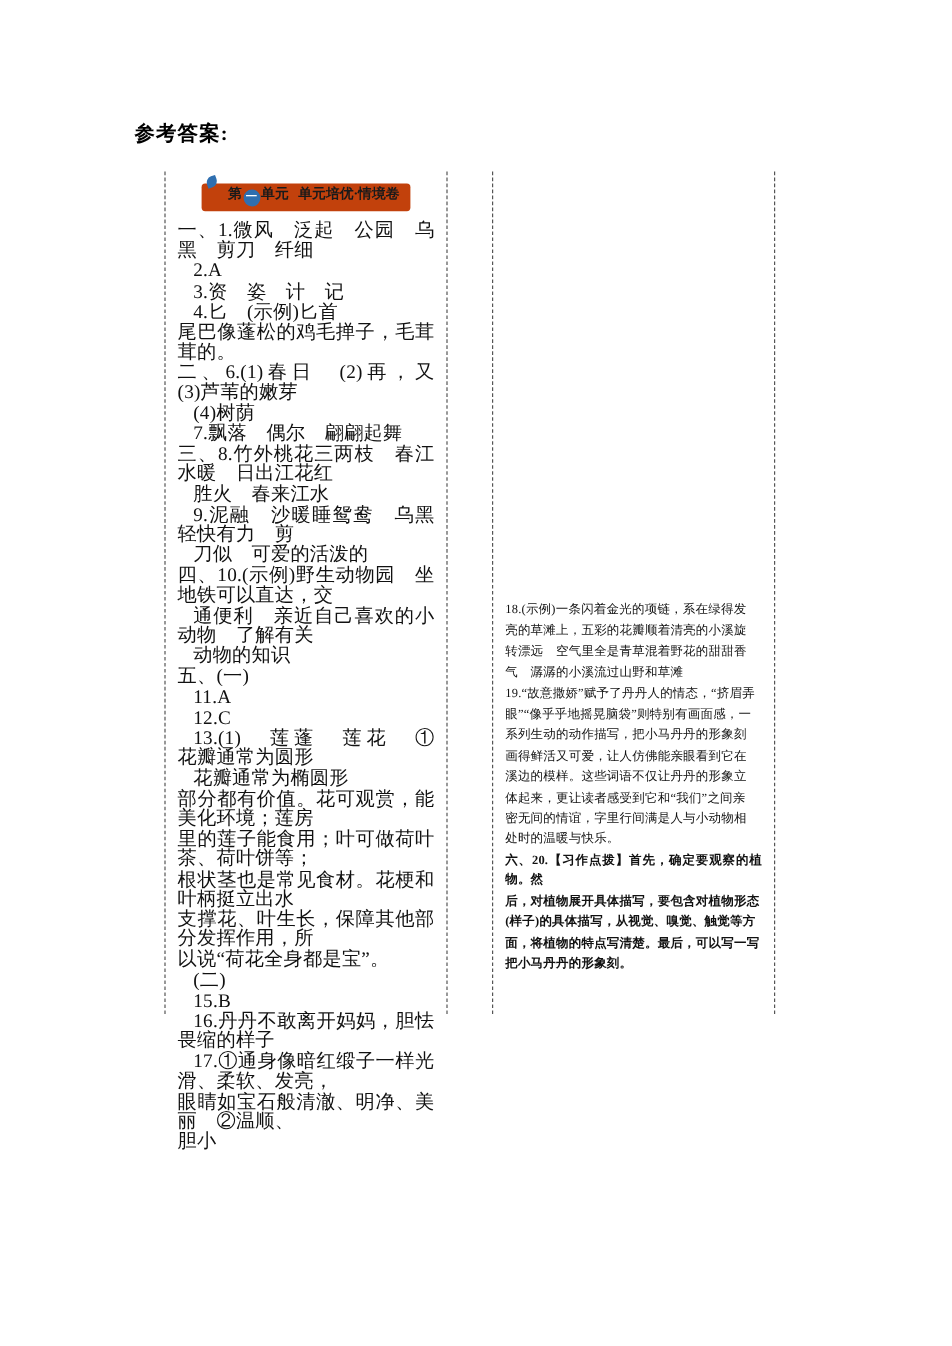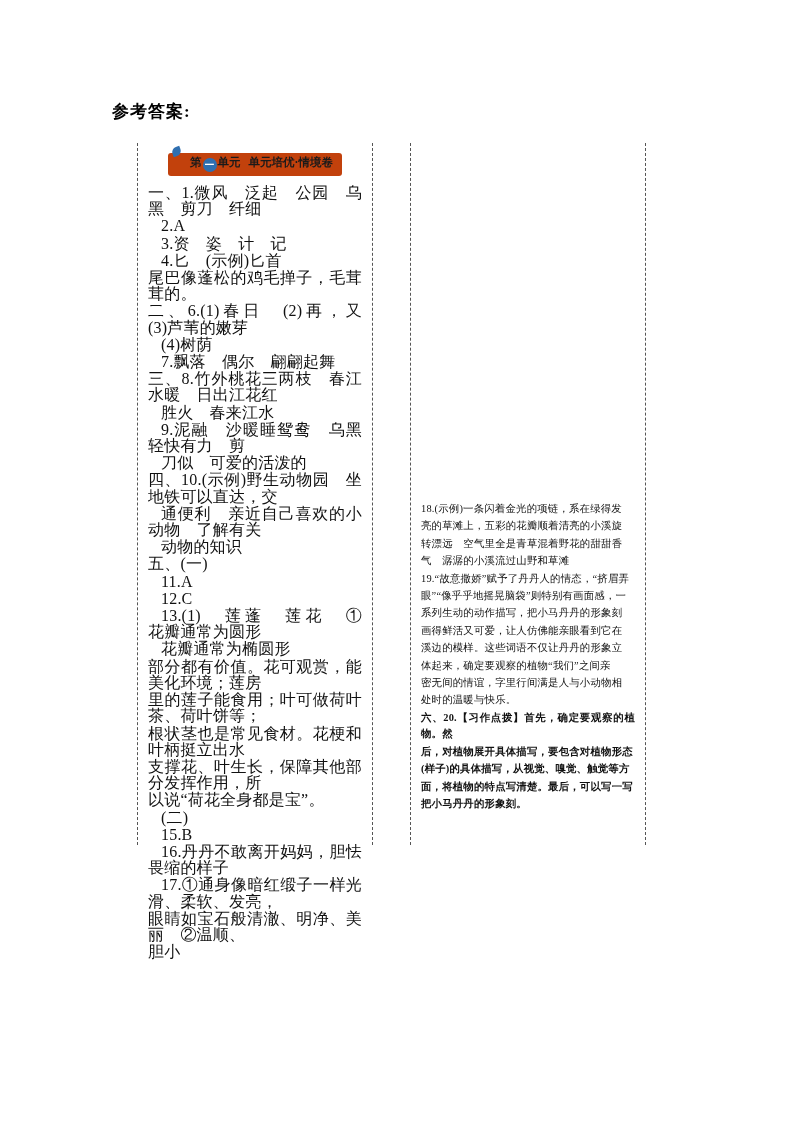--- a/index.html
+++ b/index.html
@@ -170,21 +170,21 @@
 
       <p class="ans">18.(示例)一条闪着金光的项链，系在绿得发</p>
       <p class="ans">亮的草滩上，五彩的花瓣顺着清亮的小溪旋</p>
       <p class="ans">转漂远　空气里全是青草混着野花的甜甜香</p>
       <p class="ans">气　潺潺的小溪流过山野和草滩</p>
       <p class="ans">19.“故意撒娇”赋予了丹丹人的情态，“挤眉弄</p>
       <p class="ans">眼”“像乎乎地摇晃脑袋”则特别有画面感，一</p>
       <p class="ans">系列生动的动作描写，把小马丹丹的形象刻</p>
       <p class="ans">画得鲜活又可爱，让人仿佛能亲眼看到它在</p>
       <p class="ans">溪边的模样。这些词语不仅让丹丹的形象立</p>
-      <p class="ans">体起来，确定要观察的植物“我们”之间亲</p>
+      <p class="ans">体起来，更让读者感受到它和“我们”之间亲</p>
       <p class="ans">密无间的情谊，字里行间满是人与小动物相</p>
       <p class="ans">处时的温暖与快乐。</p>
       <p class="ans bold">六、20.【习作点拨】首先，确定要观察的植物。然</p>
       <p class="ans bold">后，对植物展开具体描写，要包含对植物形态</p>
       <p class="ans bold">(样子)的具体描写，从视觉、嗅觉、触觉等方</p>
       <p class="ans bold">面，将植物的特点写清楚。最后，可以写一写</p>
       <p class="ans bold">把小马丹丹的形象刻。</p>
     </div>
 
   </div>

